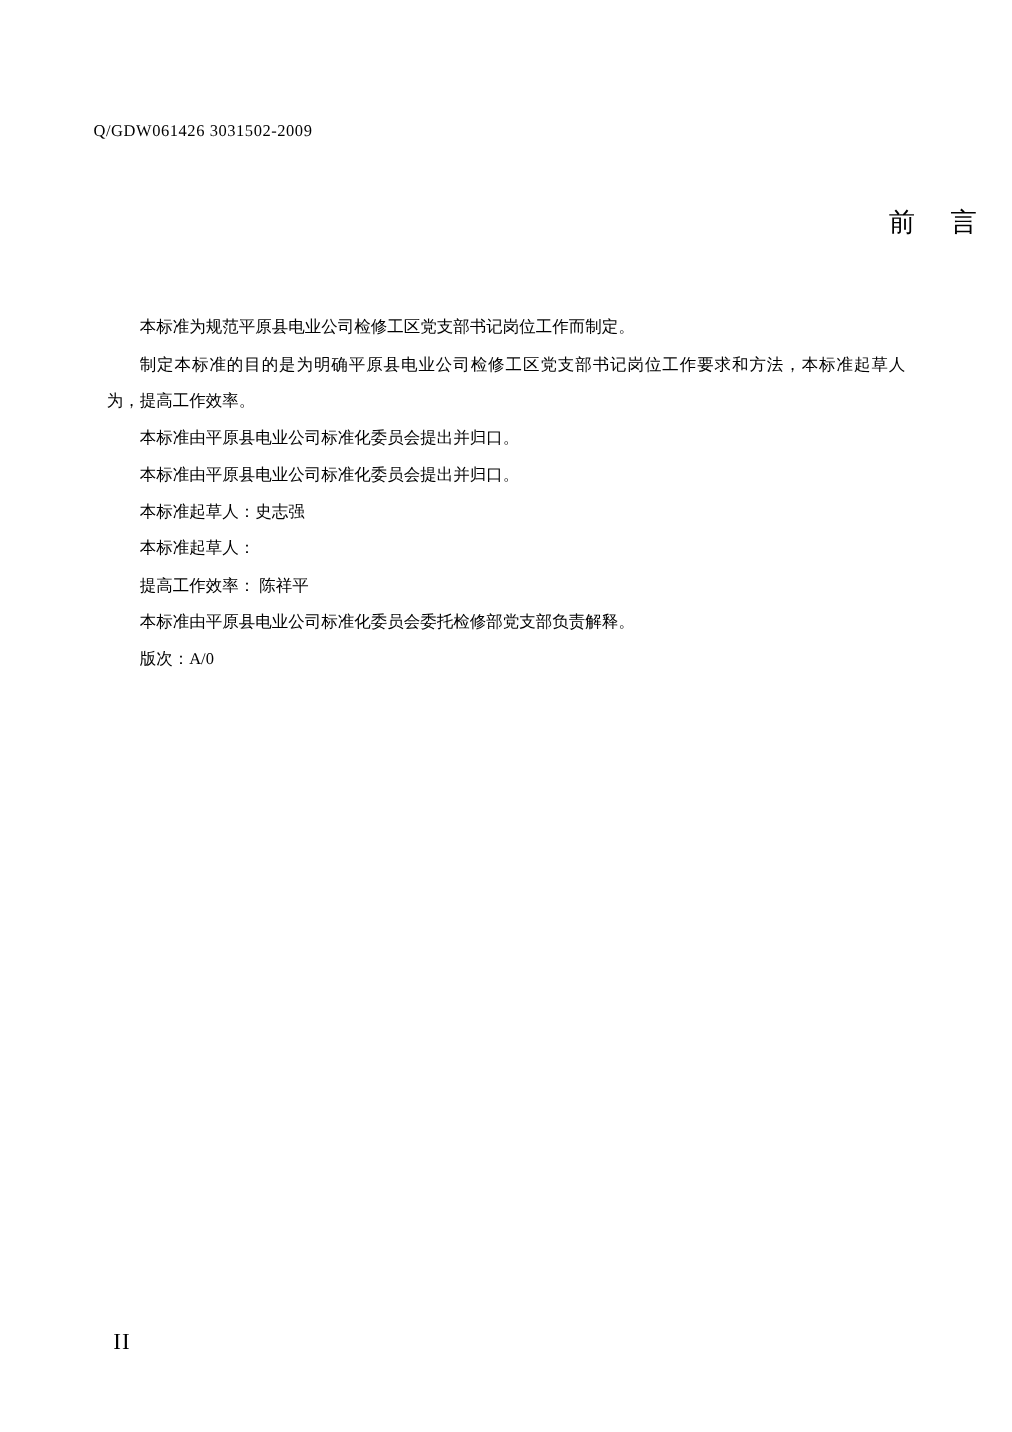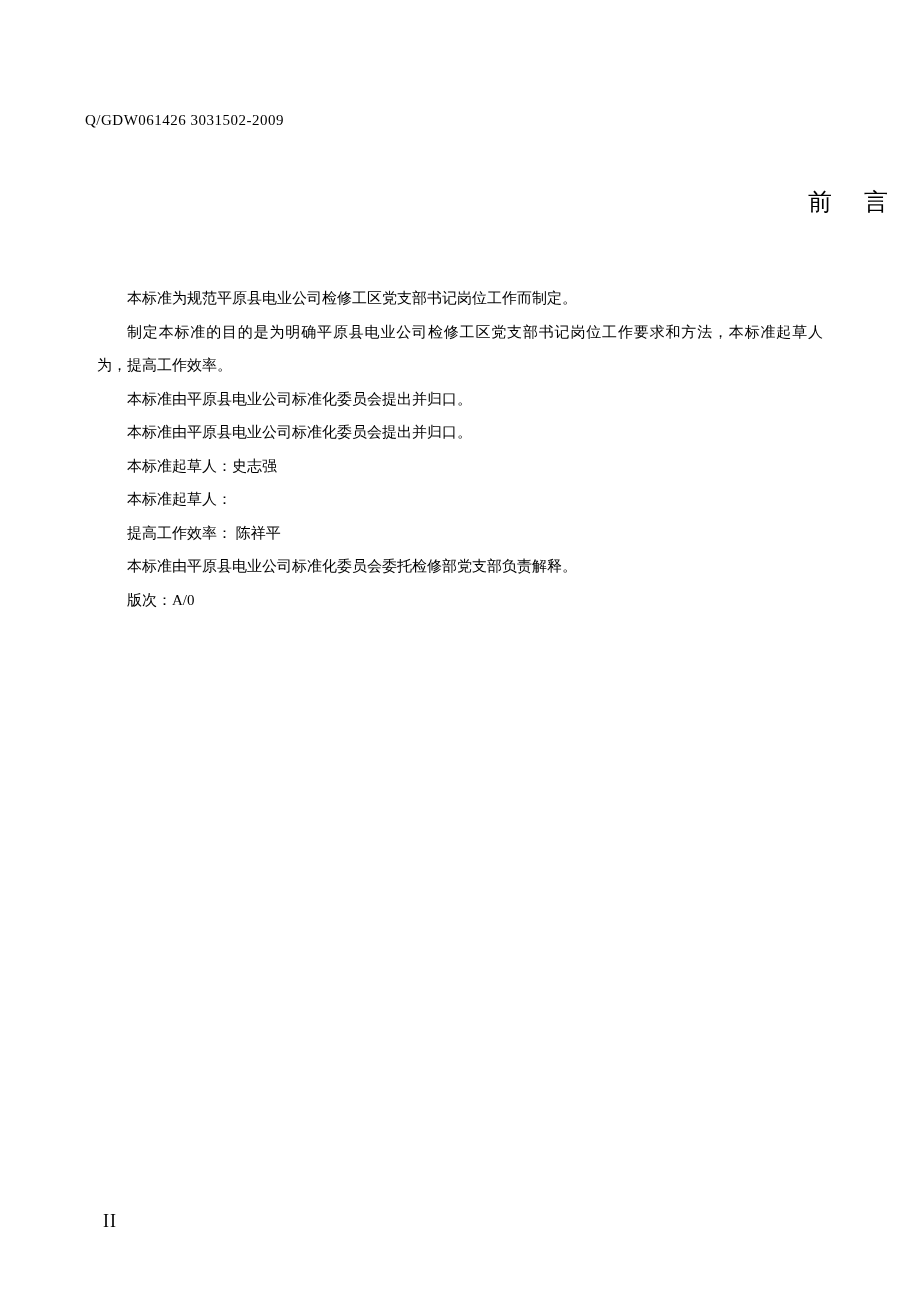--- a/index.html
+++ b/index.html
@@ -48,21 +48,21 @@
       text-indent: 30px;
     }
     .justify {
       text-align: justify;
       text-align-last: justify;
     }
     .page-number {
       position: absolute;
       bottom: 70px;
       left: 103px;
-      font-size: 18px;
+      font-size: 21px;
       letter-spacing: 1px;
       margin-top: 24px;
     }
   </style>
 </head>
 <body>
 
 <div class="header-code">Q/GDW061426 3031502-2009</div>
 
 <div class="title">前言</div>

